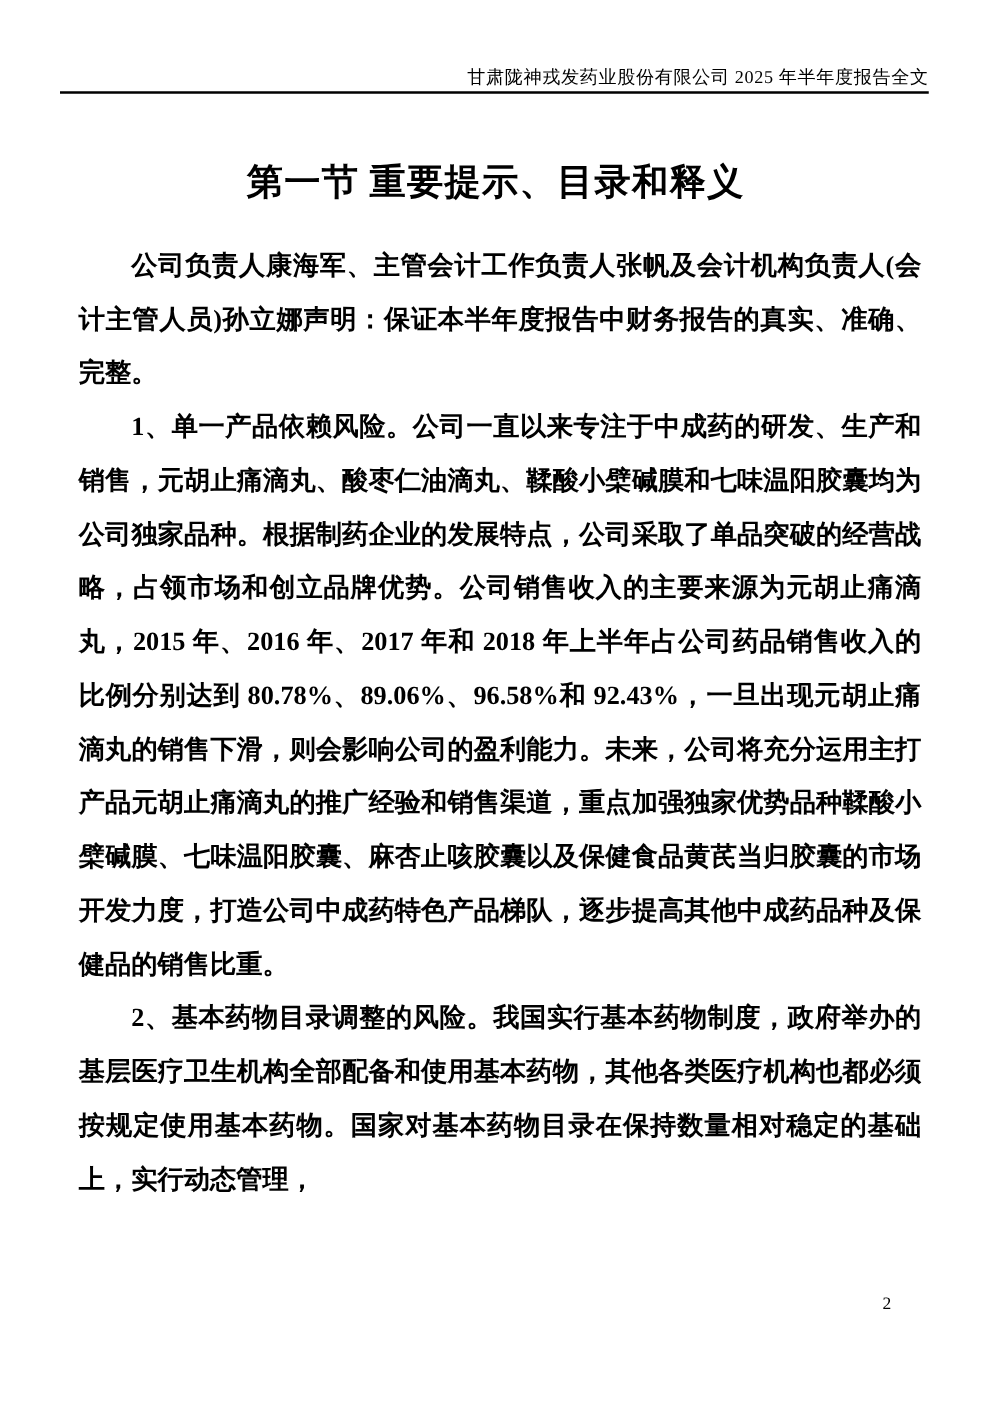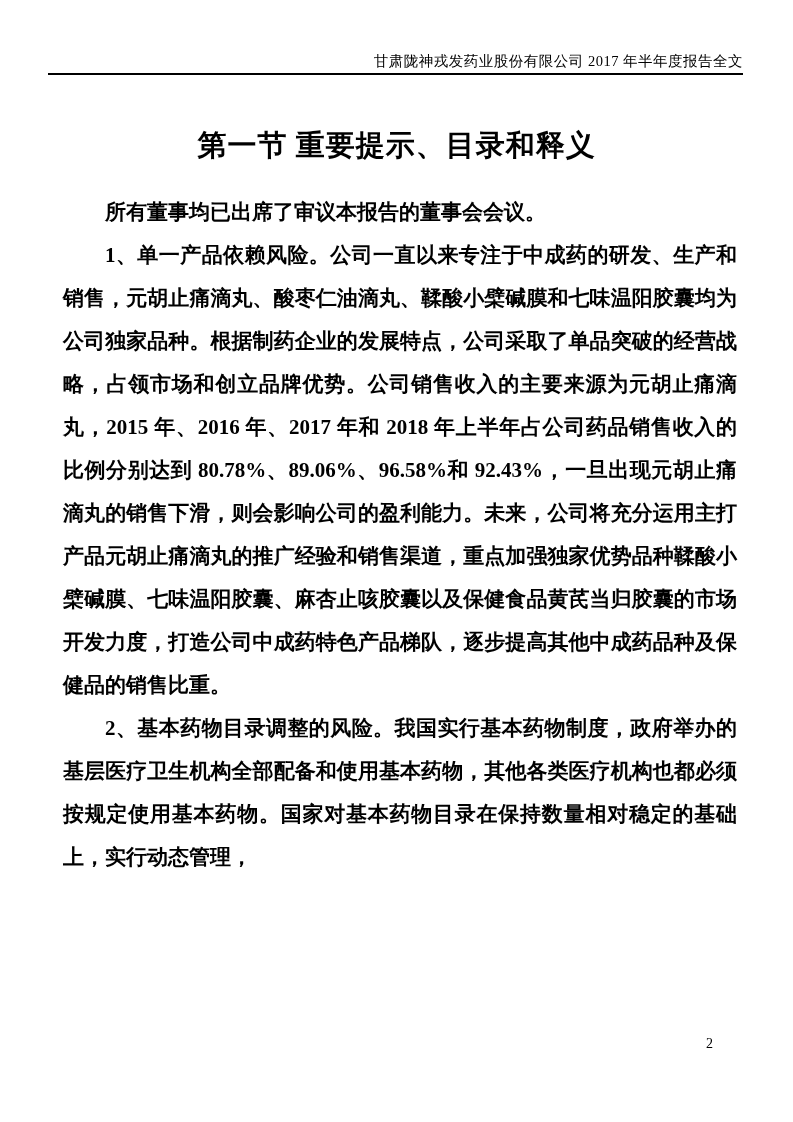--- a/index.html
+++ b/index.html
@@ -65,27 +65,27 @@
     left: 706px;
     font-size: 14px;
     font-weight: normal;
   }
 </style>
 </head>
 <body>
 
 <div class="page">
 
-  <div class="running-header">甘肃陇神戎发药业股份有限公司 2017 年半年度报告全文</div>
+  <div class="running-header">甘肃陇神戎发药业股份有限公司 2025 年半年度报告全文</div>
 
   <div class="header-rule"></div>
 
   <div class="doc-title">第一节 重要提示、目录和释义</div>
 
   <div class="doc-body">
-    <p>所有董事均已出席了审议本报告的董事会会议。</p>
+    <p>公司负责人康海军、主管会计工作负责人张帆及会计机构负责人(会计主管人员)孙立娜声明：保证本半年度报告中财务报告的真实、准确、完整。</p>
     <p>1、单一产品依赖风险。公司一直以来专注于中成药的研发、生产和销售，元胡止痛滴丸、酸枣仁油滴丸、鞣酸小檗碱膜和七味温阳胶囊均为公司独家品种。根据制药企业的发展特点，公司采取了单品突破的经营战略，占领市场和创立品牌优势。公司销售收入的主要来源为元胡止痛滴丸，2015 年、2016 年、2017 年和 2018 年上半年占公司药品销售收入的比例分别达到 80.78%、89.06%、96.58%和 92.43%，一旦出现元胡止痛滴丸的销售下滑，则会影响公司的盈利能力。未来，公司将充分运用主打产品元胡止痛滴丸的推广经验和销售渠道，重点加强独家优势品种鞣酸小檗碱膜、七味温阳胶囊、麻杏止咳胶囊以及保健食品黄芪当归胶囊的市场开发力度，打造公司中成药特色产品梯队，逐步提高其他中成药品种及保健品的销售比重。</p>
     <p>2、基本药物目录调整的风险。我国实行基本药物制度，政府举办的基层医疗卫生机构全部配备和使用基本药物，其他各类医疗机构也都必须按规定使用基本药物。国家对基本药物目录在保持数量相对稳定的基础上，实行动态管理，</p>
   </div>
 
   <div class="page-number">2</div>
 
 </div>
 
 </body></html>

